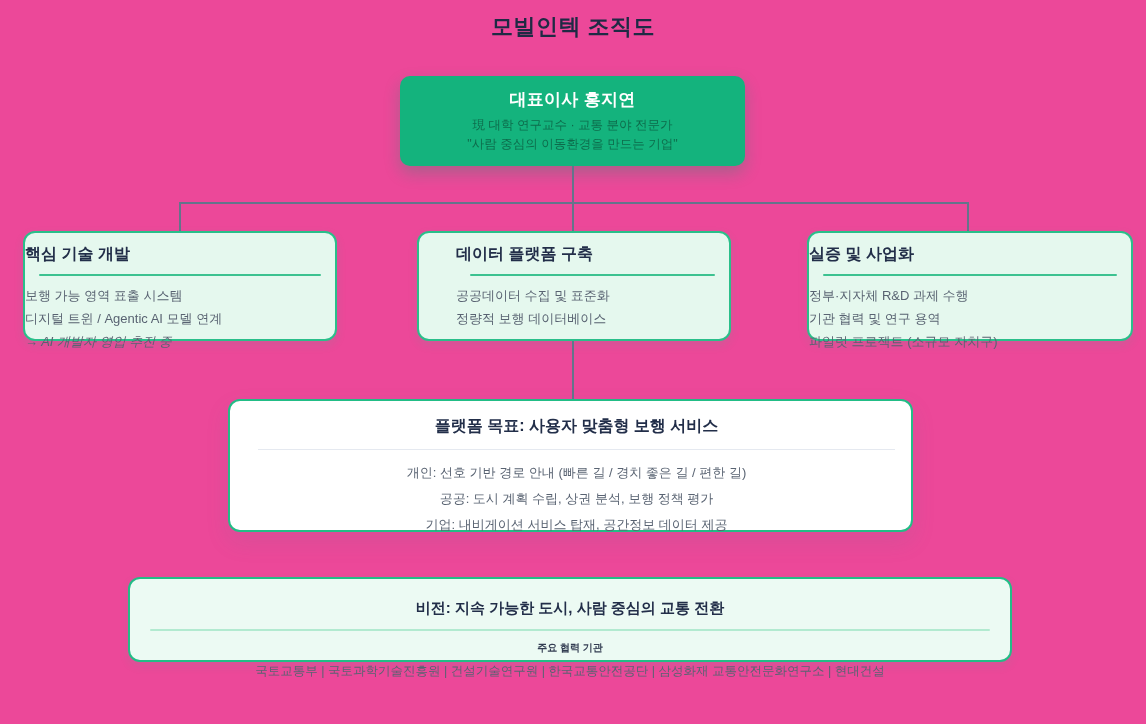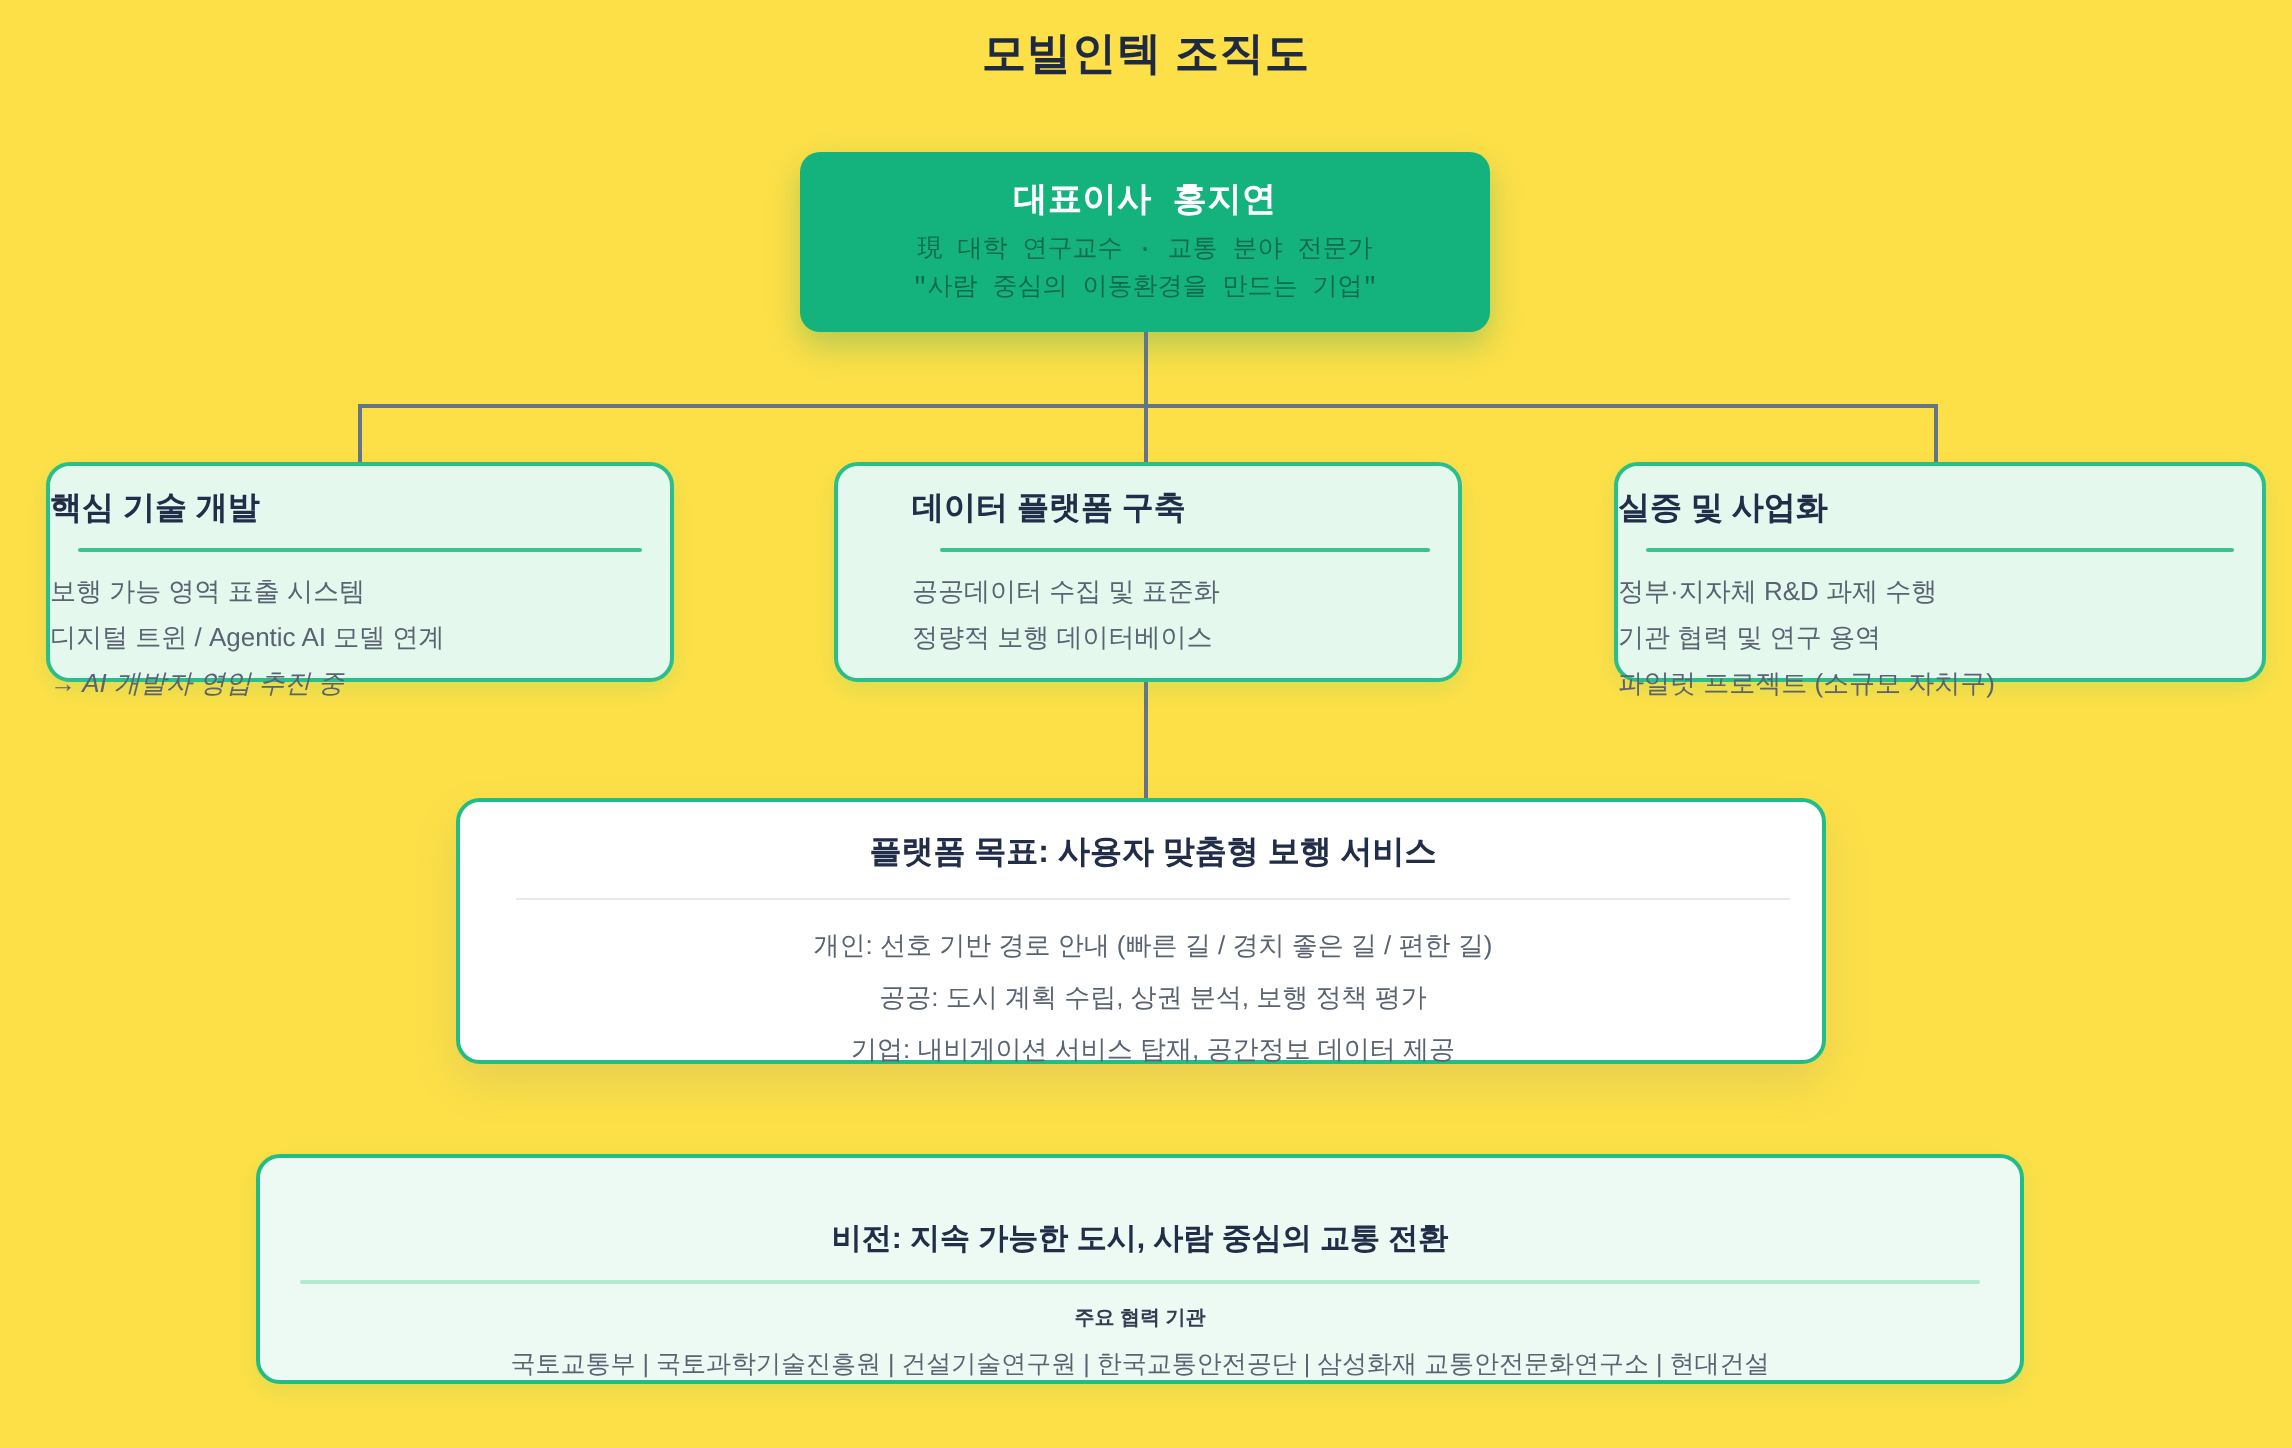--- a/index.html
+++ b/index.html
@@ -4,21 +4,21 @@
 <style>
   * { margin:0; padding:0; box-sizing:border-box; }
   html,body { background:#ffffff; }
   body {
     font-family:"Liberation Sans","DejaVu Sans",sans-serif;
     color:#212c47;
   }
   .stage {
     position:relative;
     width:1146px; height:724px;
-    background:#fde047;
+    background:#ec4899;
     overflow:hidden;
   }
 
   
   .page-title {
     position:absolute; top:12px; left:0; width:100%;
     text-align:center;
     font-size:22px; font-weight:bold;
     color:#1e2a44; letter-spacing:0.5px;
   }
@@ -27,21 +27,20 @@
   .ceo-box {
     position:absolute; left:400px; top:76px;
     width:345px; height:90px;
     background:#14b37d;
     border-radius:10px;
     box-shadow:0 7px 16px rgba(16,150,105,.30);
     display:flex; flex-direction:column;
     align-items:center; justify-content:center;
     gap:5px;
     text-align:center;
-    font-family:Liberation Mono, monospace;
   }
   .ceo-title { color:#ffffff; font-size:17px; font-weight:bold; letter-spacing:.3px; }
   .ceo-sub   { color:rgba(9,61,44,.62); font-size:12.5px; line-height:1.5; }
 
   
   .conn { position:absolute; background:#64748b; }
 
   
   .dept-box {
     position:absolute; top:231px; height:110px;
@@ -77,26 +76,26 @@
   .platform-title { font-size:16px; font-weight:bold; color:#222e49; }
   .platform-divider {
     height:1px; background:#e5e9f0;
     margin:12px 16px 10px 16px;
   }
   .platform-line { font-size:13px; color:#596372; line-height:26px; }
 
   
   .vision-box {
     position:absolute; left:128px; top:577px;
-    width:884px; height:115px;
+    width:884px; height:85px;
     background:#ecfaf3;
     border:2px solid #22bd86;
     border-radius:12px;
     box-shadow:0 4px 10px rgba(45,190,135,.12);
-    padding-top:31px;
+    padding-top:20px;
     text-align:center;
   }
   .vision-title { font-size:15px; font-weight:bold; color:#222e49; }
   .vision-divider {
     height:1.5px; background:#b2ead0;
     margin:11px 20px 10px 20px; border-radius:1px;
   }
   .vision-sub { font-size:10px; font-weight:bold; color:#333d52; margin-bottom:8px; }
   .vision-partners { font-size:12.5px; color:#596372; }
 </style>

